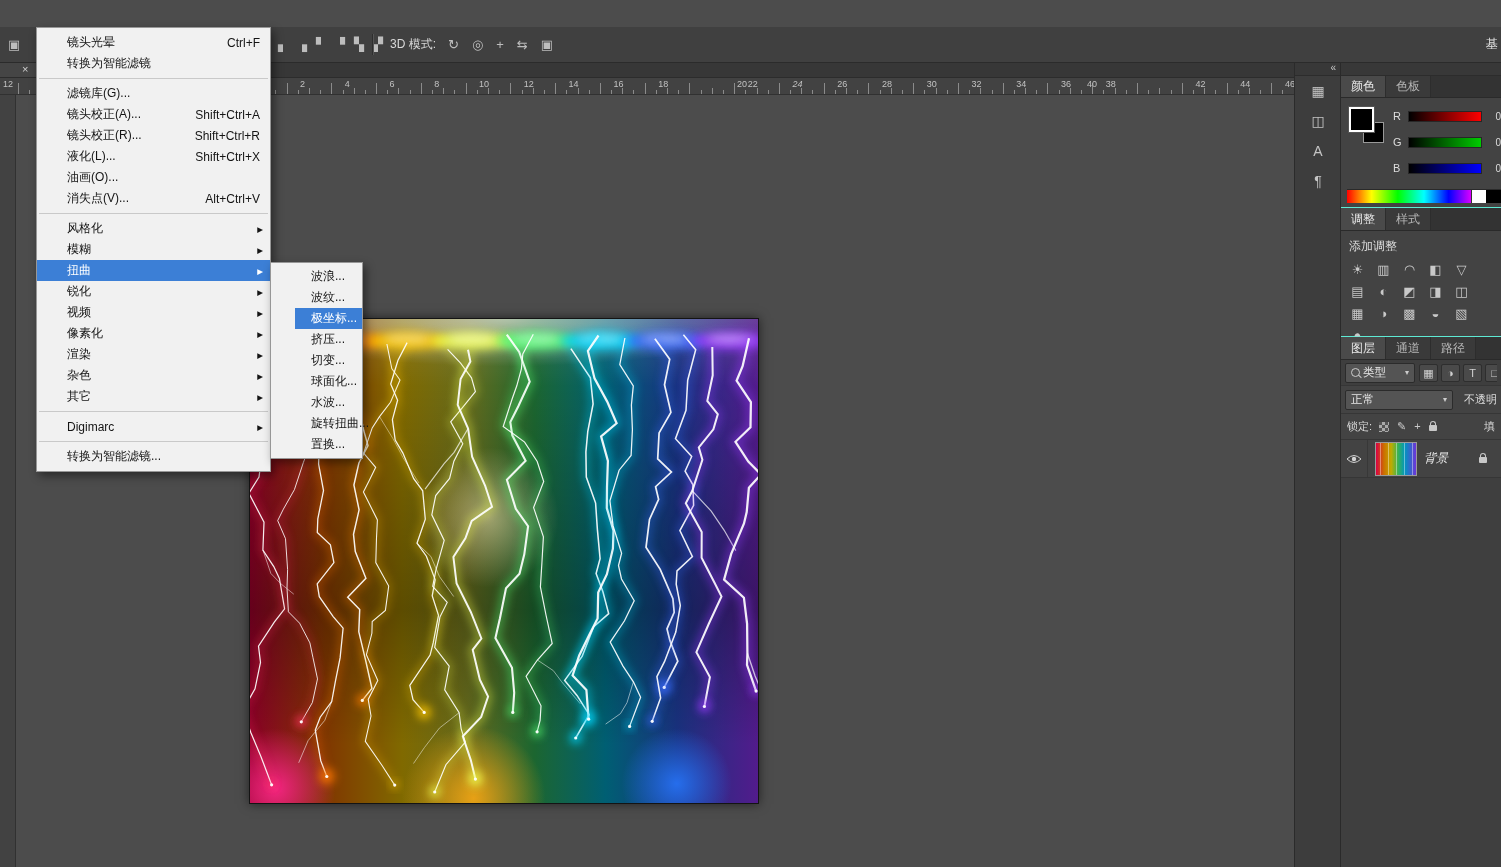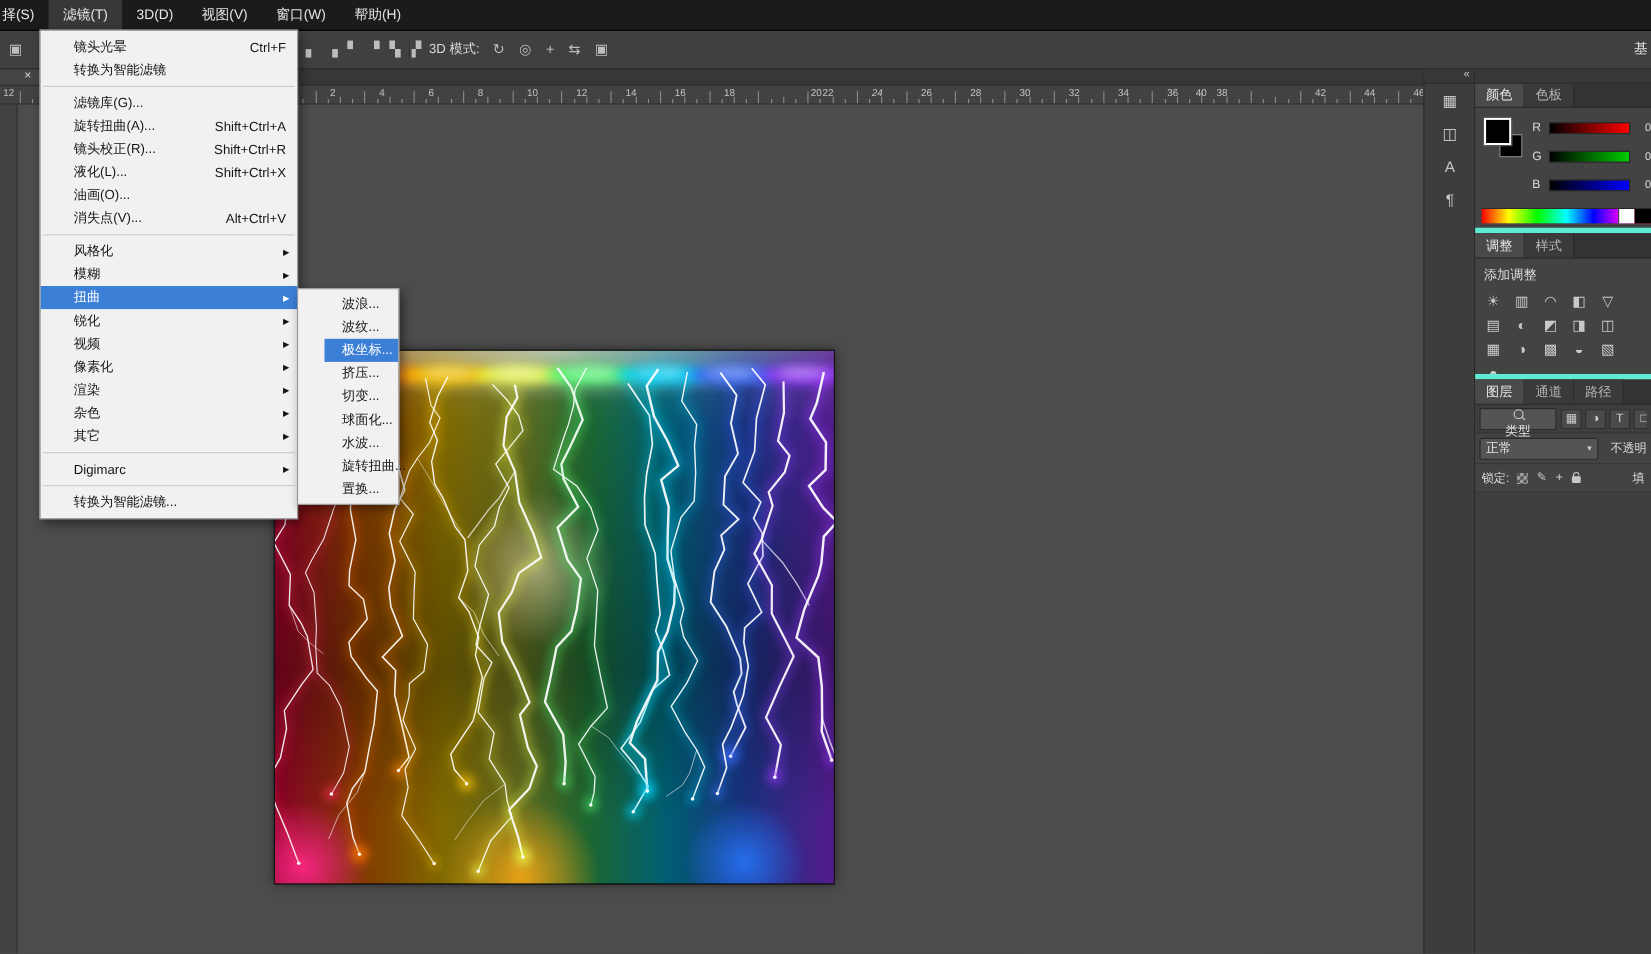--- a/index.html
+++ b/index.html
@@ -75,21 +75,21 @@
              border-bottom:1px solid #2c2c2c;}
   .collapse{position:absolute;top:0;right:5px;height:13px;line-height:12px;font-size:10px;color:#c8c8c8;z-index:2;}
   .strip-icons{position:absolute;top:22px;left:0;right:0;display:flex;flex-direction:column;gap:16px;align-items:center;}
   .strip-icons .ico{font-size:14px;color:#c5c5c5;line-height:1;}
 
   
   .panels{position:absolute;left:1340px;top:62px;width:161px;bottom:0;background:#434343;
           border-left:1px solid #2a2a2a;overflow:hidden;z-index:20;box-sizing:border-box;padding-top:13px;}
   .panels::before{content:"";position:absolute;top:0;left:0;right:0;height:13px;background:#383838;
           border-bottom:1px solid #2c2c2c;}
-  .panel{border-bottom:5px solid #5eead4;}
+  .panel{border-bottom:1px solid #5eead4;}
   .ptabs{height:22px;background:#333;display:flex;border-bottom:1px solid #2a2a2a;}
   .ptab{padding:0 10px;line-height:22px;font-size:12px;color:#b5b5b5;background:#3a3a3a;
         border-right:1px solid #2d2d2d;white-space:nowrap;}
   .ptab.active{background:#4a4a4a;color:#e8e8e8;}
 
   .color-panel .pbody{position:relative;height:109px;}
   .swatch{position:absolute;background:#000;}
   .swatch.bg{left:22px;top:24px;width:19px;height:19px;border:1px solid #999;}
   .swatch.fg{left:8px;top:9px;width:21px;height:21px;border:2px solid #fff;outline:1px solid #555;z-index:2;}
   .sliders{margin-left:52px;padding-top:5px;}
@@ -109,21 +109,21 @@
   .addlabel{padding:7px 8px 2px;font-size:12px;color:#ddd;}
   .adj-grid{display:flex;flex-wrap:wrap;gap:5px 9px;padding:4px 8px;}
   .adj-grid .ico{width:17px;height:17px;line-height:17px;text-align:center;font-size:13px;color:#c9c9c9;}
 
   .layers-panel{display:flex;flex-direction:column;border-bottom:none;height:calc(100% - 262px);}
   .l-row{display:flex;align-items:center;border-bottom:1px solid #363636;box-sizing:border-box;}
   .filter-row{height:26px;background:#3e3e3e;padding:0 4px;gap:4px;}
   .combo{display:flex;align-items:center;background:#545454;border:1px solid #2b2b2b;border-radius:2px;
          height:18px;padding:0 5px;color:#e5e5e5;font-size:11.5px;gap:3px;white-space:nowrap;}
   .combo::after{content:"▾";margin-left:auto;font-size:8px;color:#ccc;padding-left:5px;}
-  .type-combo{width:58px;flex-direction:column;}
+  .type-combo{width:58px;}
   .blend-combo{width:96px;}
   .mag{width:7px;height:7px;border:1px solid #ccc;border-radius:50%;position:relative;flex:none;}
   .mag::after{content:"";position:absolute;width:4px;height:1px;background:#ccc;transform:rotate(45deg);
          right:-3px;bottom:-1px;}
   .lf-icons{display:flex;gap:3px;overflow:hidden;flex:1;}
   .lf-icons .ico{width:17px;height:16px;line-height:16px;text-align:center;font-size:11px;color:#d0d0d0;
          background:#4a4a4a;border:1px solid #2e2e2e;border-radius:2px;flex:none;}
   .blend-row{height:28px;padding:0 4px;gap:6px;}
   .opacity-label{margin-left:auto;font-size:11px;color:#ddd;white-space:nowrap;}
   .lock-row{height:26px;padding:0 6px;gap:7px;font-size:11px;color:#ddd;}
@@ -152,28 +152,20 @@
   .layer-filler{flex:1;background:#3f3f3f;}
 
   .watermark{position:absolute;right:10px;bottom:13px;font-size:33px;color:rgba(236,236,236,.9);
       letter-spacing:1px;z-index:100;text-shadow:0 1px 3px rgba(0,0,0,.35);white-space:nowrap;}
 </style>
 </head>
 <body>
 
 <div id="app">
 
-  <div class="menubar">
-    <div class="mb-item partial">择(S)</div>
-    <div class="mb-item active">滤镜(T)</div>
-    <div class="mb-item">3D(D)</div>
-    <div class="mb-item">视图(V)</div>
-    <div class="mb-item">窗口(W)</div>
-    <div class="mb-item">帮助(H)</div>
-  </div>
 
   <div class="optionsbar">
     <div class="opt-icons" style="left:8px;">
         <span class="ico">▣</span>
       </div>
     <div class="opt-icons" style="left:278px;">
         <span class="ico">▖</span>
         <span class="ico">▗</span>
         <span class="ico">▘</span>
         <span class="ico">▝</span>
@@ -454,21 +446,21 @@
         <span class="sc">Ctrl+F</span>
       </div>
     <div class="m-row">
         <span>转换为智能滤镜</span>
       </div>
     <div class="m-sep"></div>
     <div class="m-row">
         <span>滤镜库(G)...</span>
       </div>
     <div class="m-row">
-        <span>旋转扭曲(A)...</span>
+        <span>镜头校正(A)...</span>
         <span class="sc">Shift+Ctrl+A</span>
       </div>
     <div class="m-row">
         <span>镜头校正(R)...</span>
         <span class="sc">Shift+Ctrl+R</span>
       </div>
     <div class="m-row">
         <span>液化(L)...</span>
         <span class="sc">Shift+Ctrl+X</span>
       </div>
@@ -651,18 +643,29 @@
         <div class="lock-icons">
             <span class="checker"></span>
             <span class="ico">✎</span>
             <span class="ico">+</span>
             <span class="padlock"></span>
           </div>
         <span class="opacity-label">填</span>
       </div>
 
 
+      <div class="l-row layer-row">
+        <div class="eye-cell">
+          <svg width="16" height="10" viewBox="0 0 16 10">
+              <path d="M1 5 Q8 -2 15 5 Q8 12 1 5 Z" fill="none" stroke="#d4d4d4"></path>
+              <circle cx="8" cy="5" r="2.2" fill="#d4d4d4"></circle>
+            </svg>
+        </div>
+        <div class="thumb"></div>
+        <span class="layer-name italic">背景</span>
+        <span class="padlock bg-lock"></span>
+      </div>
 
       <div class="layer-filler"></div>
     </div>
   </div>
 
 </div>
 
 </body></html>

